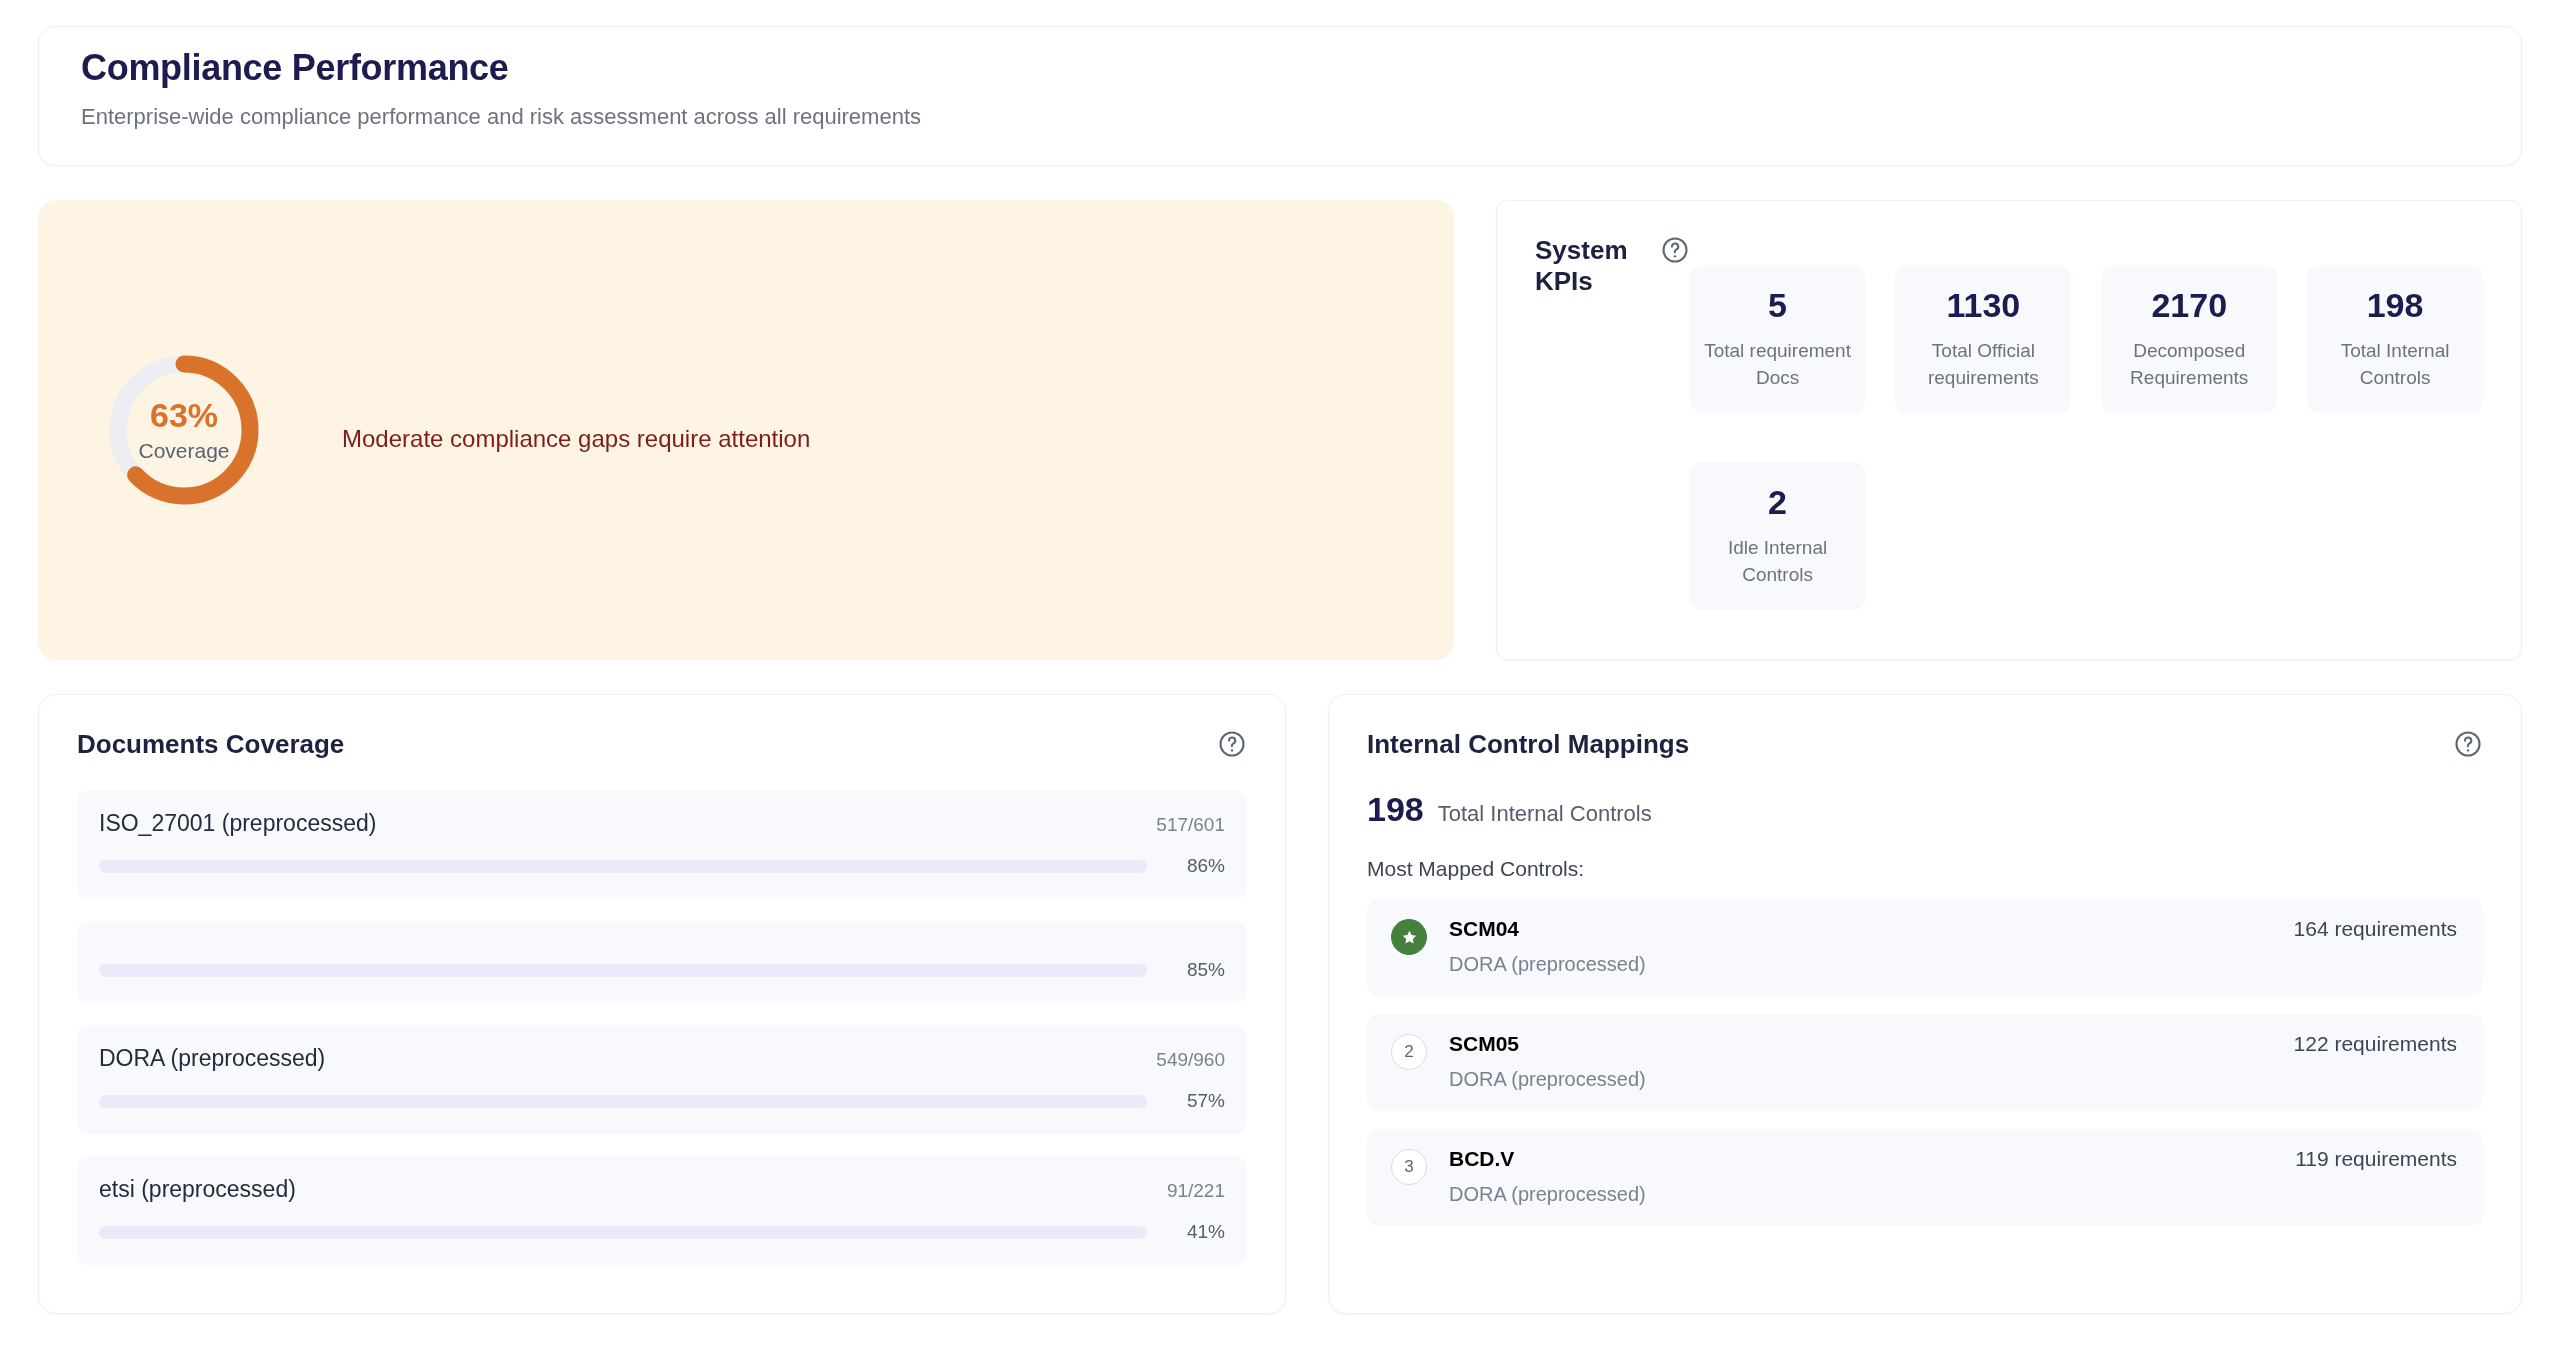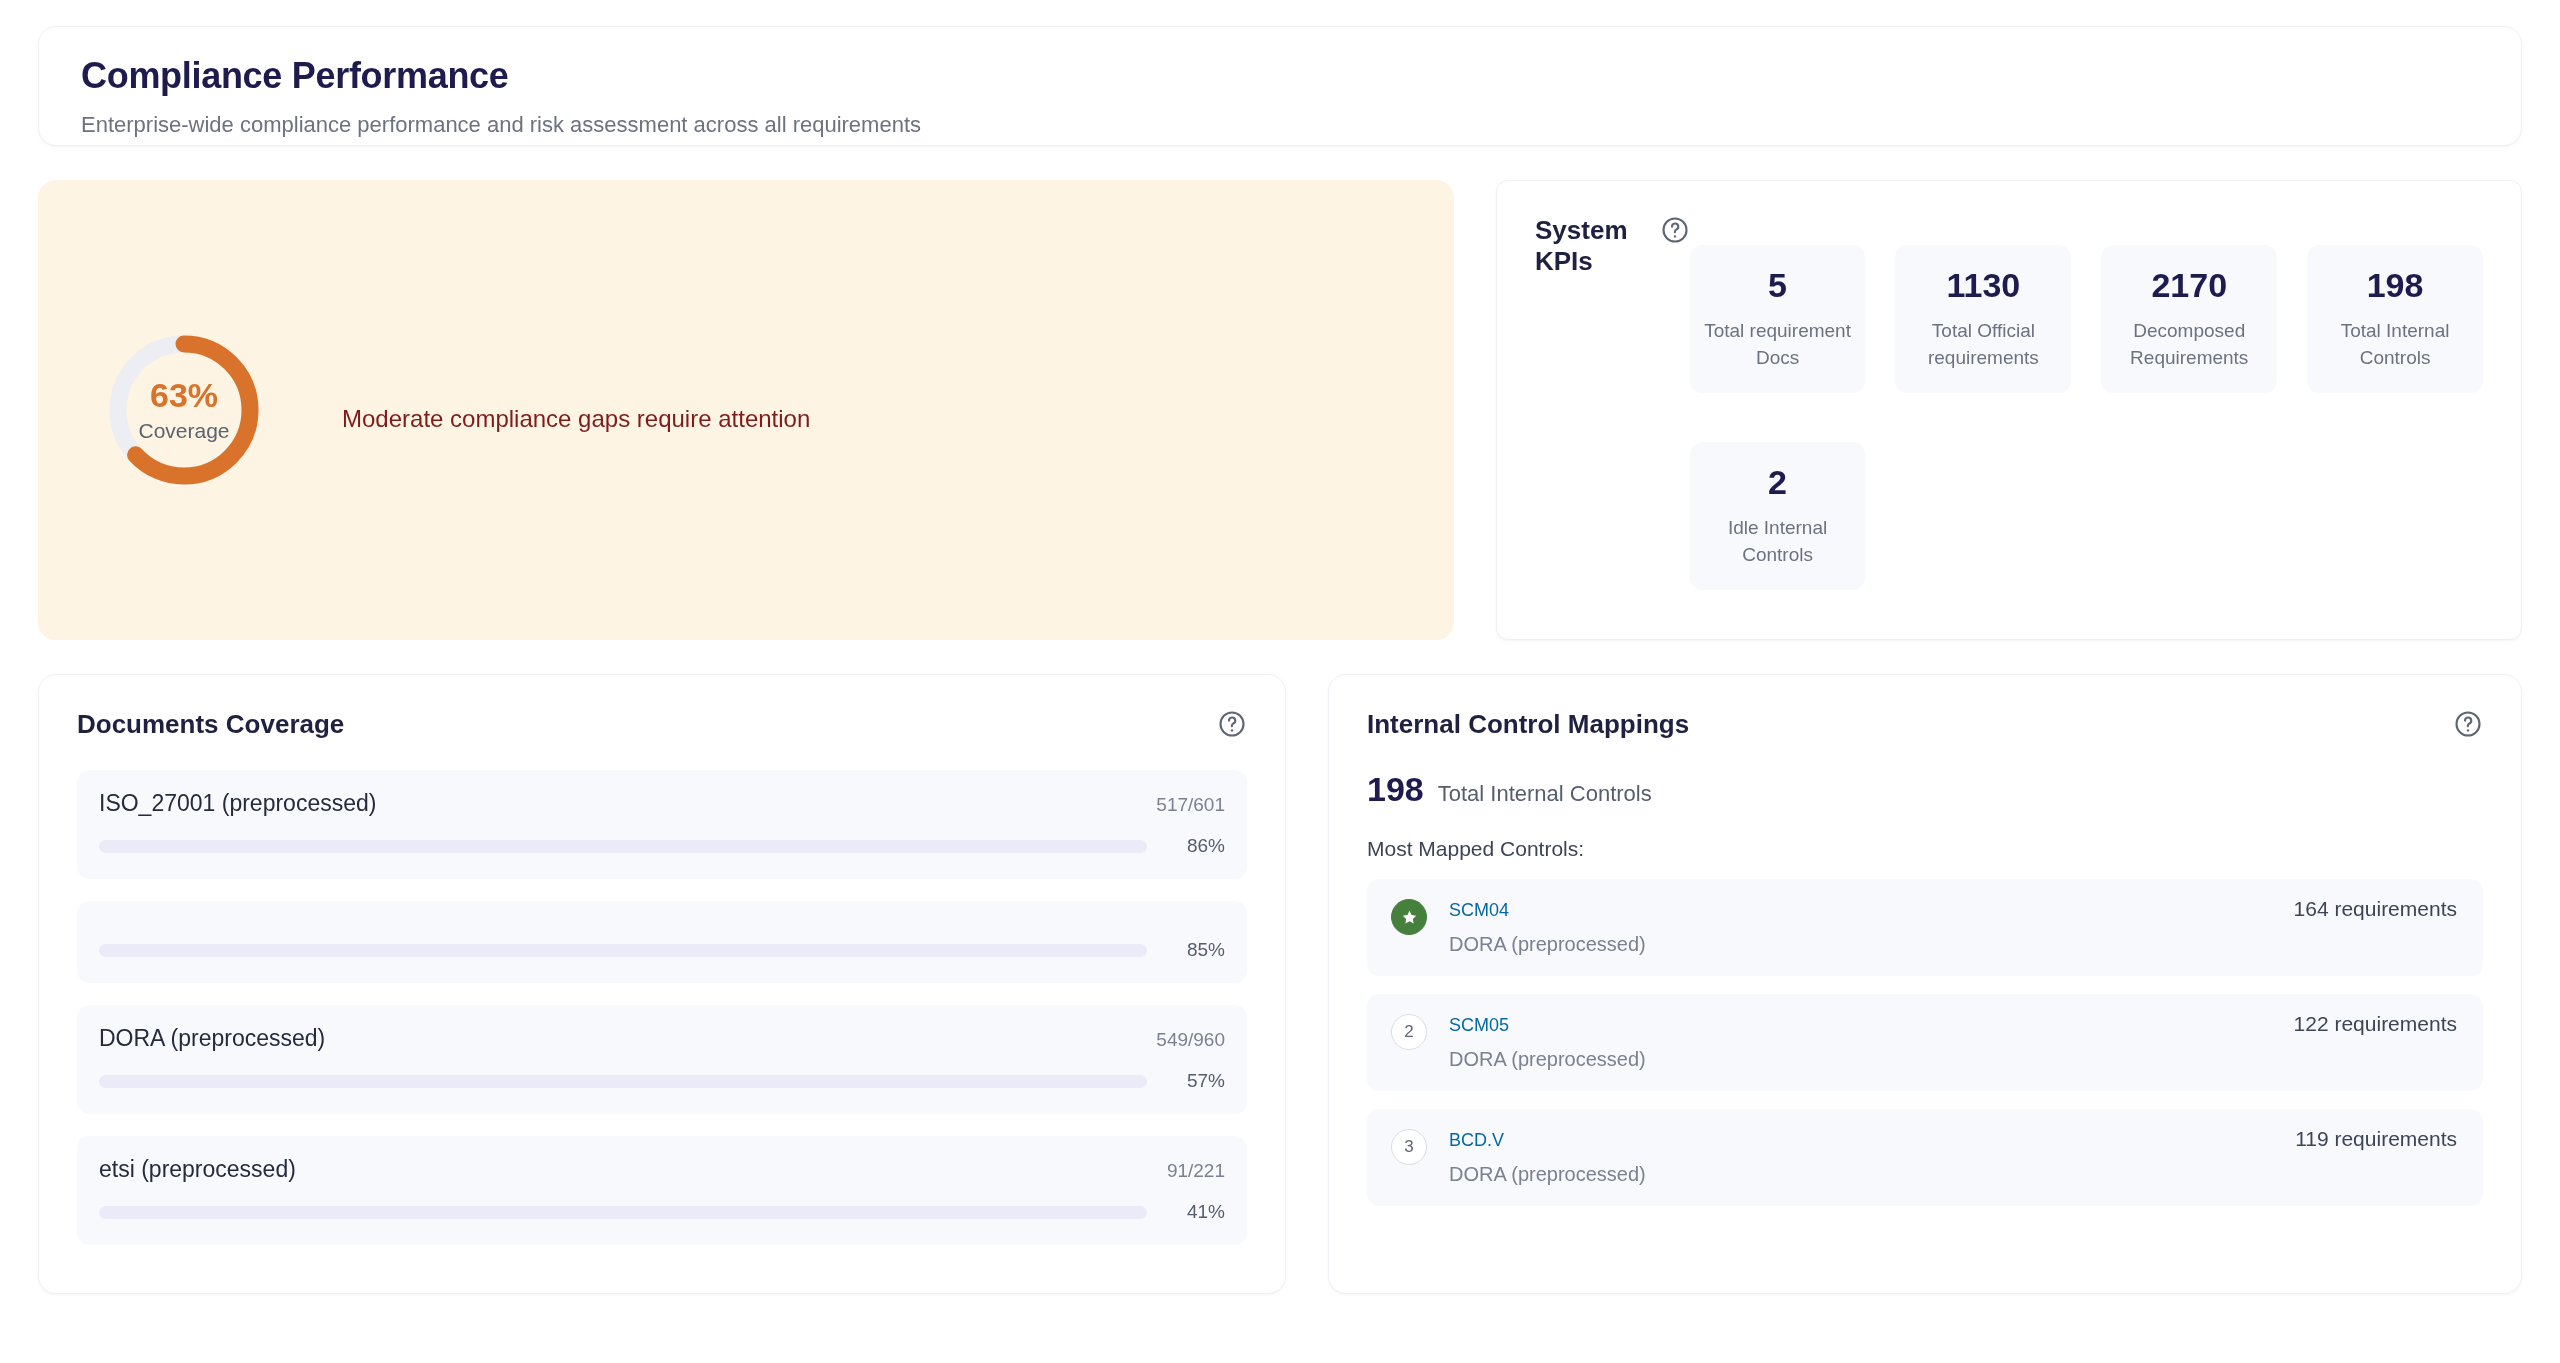--- a/index.html
+++ b/index.html
@@ -22,22 +22,22 @@
   
   .card {
     background: #ffffff;
     border: 1px solid #eef0f4;
     border-radius: 18px;
     box-shadow: 0 1px 3px rgba(20, 24, 60, 0.045);
   }
 
   
   .header-card {
-    height: 120px;
-    padding: 28px 42px;
+    height: 140px;
+    padding: 20px 42px;
   }
   .header-title {
     font-size: 36px;
     font-weight: bold;
     color: #1e1b4f;
     letter-spacing: -0.3px;
     line-height: 1.15;
   }
   .header-sub {
     margin-top: 16px;
@@ -276,23 +276,23 @@
     color: #ffffff;
   }
   .rank-badge svg { width: 17px; height: 17px; display:block; }
   .map-main { flex: 1; }
   .map-line {
     display: flex;
     align-items: baseline;
     justify-content: space-between;
   }
   .map-code {
-    font-size: 18px;
-    font-weight: normal;
-    color: #0369a1;
+    font-size: 21px;
+    font-weight: bold;
+    color: #000000;
   }
   .map-count {
     font-size: 21px;
     color: #3d4456;
   }
   .map-src {
     margin-top: 12px;
     font-size: 20px;
     color: #7b8190;
   }

